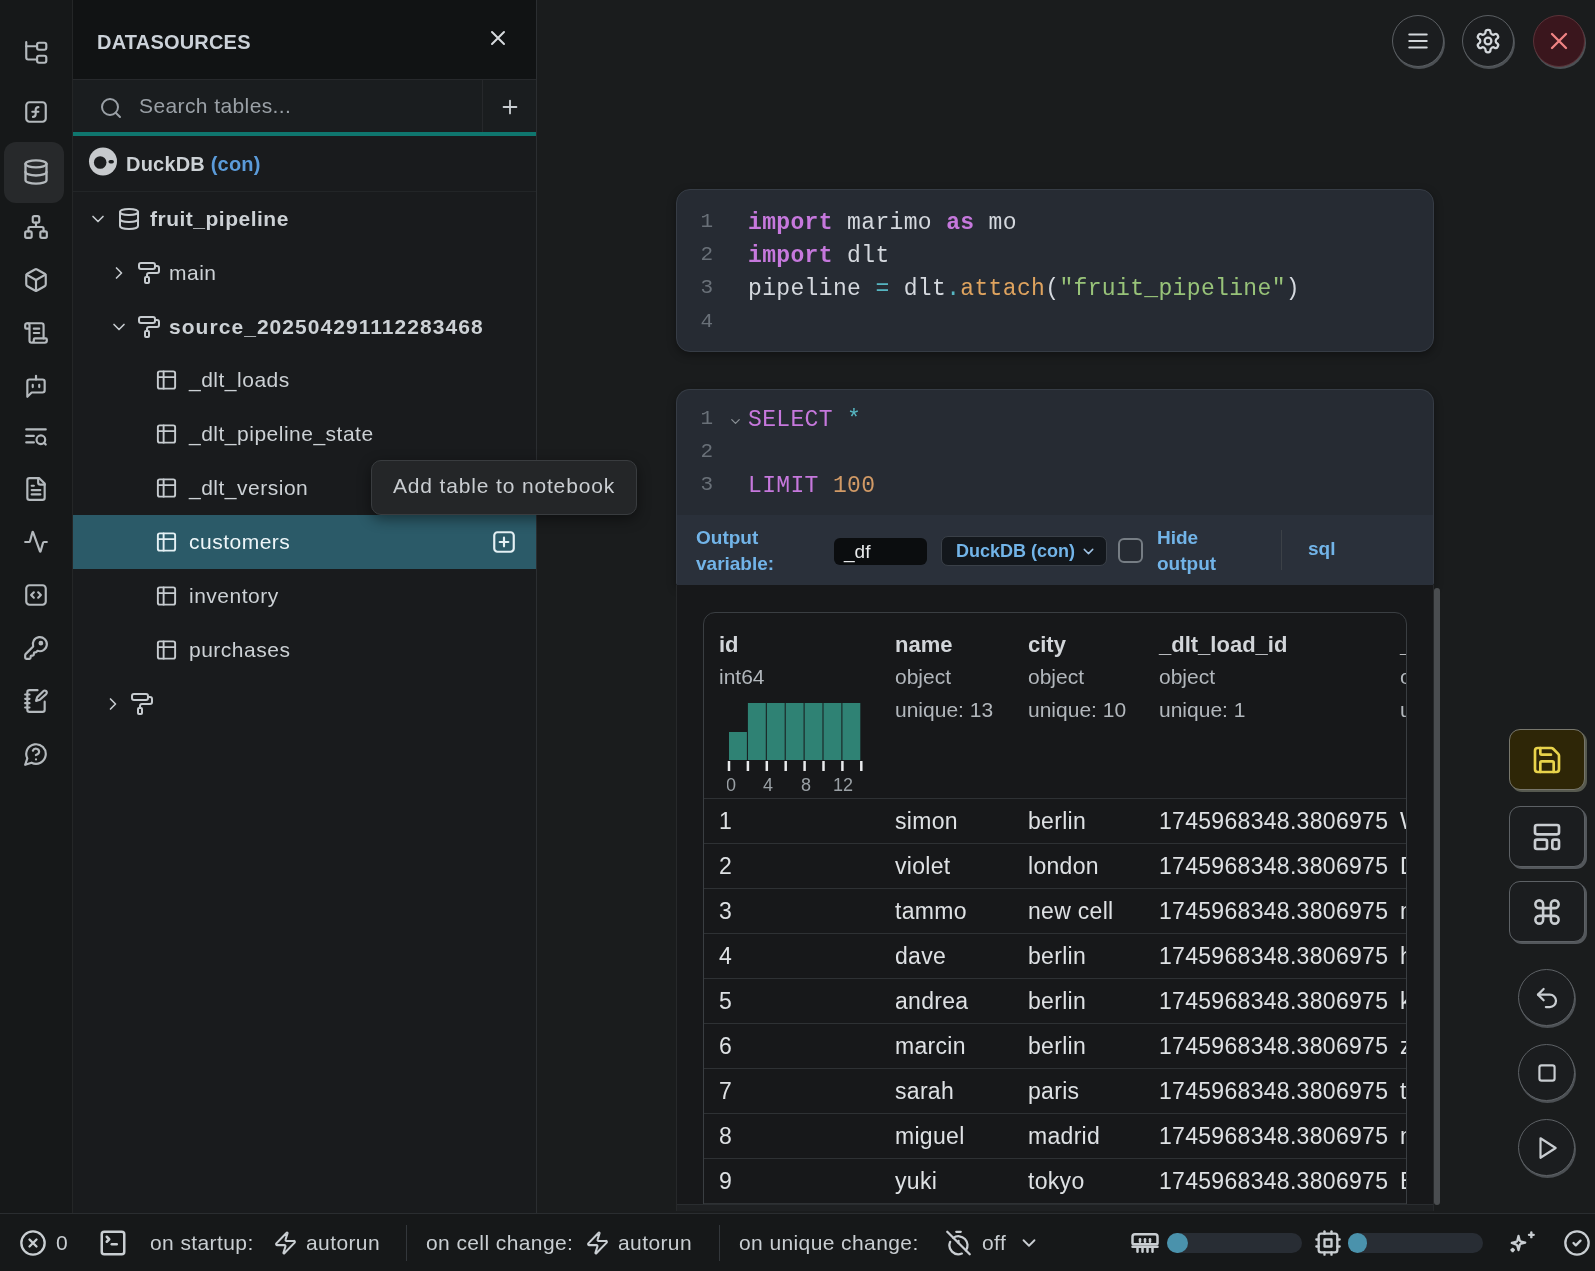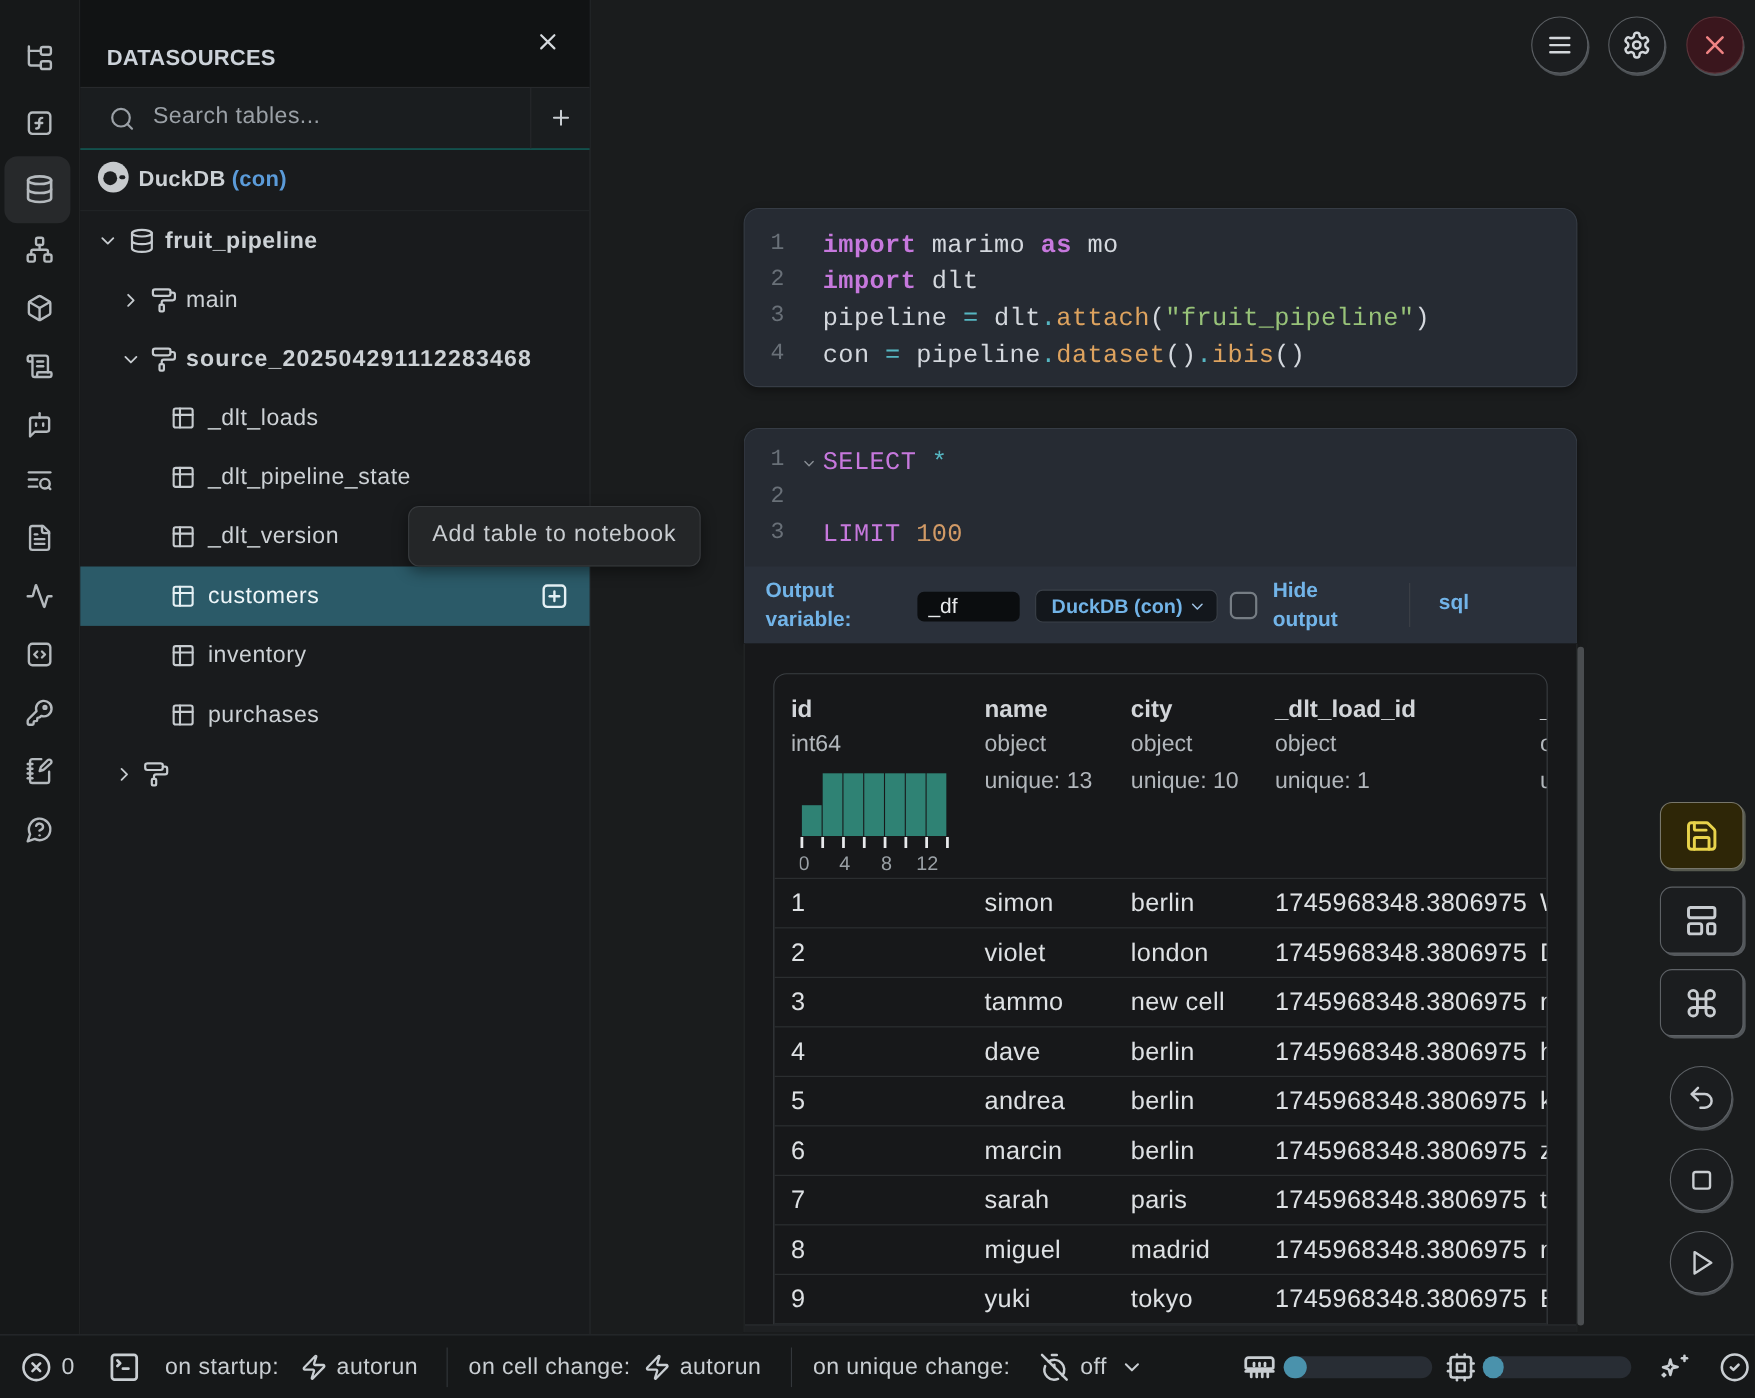--- a/index.html
+++ b/index.html
@@ -10,23 +10,23 @@
   .mono { font-family:"Liberation Mono", monospace; }
 
   
   #rail { left:0; top:0; width:73px; height:1213px; background:#161819; border-right:1px solid #242627; }
   #rail .it { position:absolute; left:50%; transform:translate(-50%,-50%); color:#b4b9bd; }
   #rail .active-tile { position:absolute; left:4px; top:142px; width:60px; height:61px; background:#27292b; border-radius:12px; }
 
   
   #panel { left:73px; top:0; width:464px; height:1213px; background:#191b1d; border-right:1px solid #2b2e31; }
   #phead { position:absolute; left:0; top:0; width:100%; height:80px; background:#111314; border-bottom:1px solid #27292c; }
-  #phead .t { position:absolute; left:24px; top:42px; font-size:20px; font-weight:bold; color:#ccd2d9; letter-spacing:0.2px;text-align:right; }
+  #phead .t { position:absolute; left:24px; top:31px; font-size:20px; font-weight:bold; color:#ccd2d9; letter-spacing:0.2px;text-align:right; }
   #phead .x { position:absolute; right:26px; top:26px; color:#d6dade; }
-  #psearch { position:absolute; left:0; top:80px; width:100%; height:56px; background:#1a1d1f; border-bottom:1px solid #0f766e; }
+  #psearch { position:absolute; left:0; top:80px; width:100%; height:56px; background:#1a1d1f; border-bottom:4px solid #0f766e; }
   #psearch .mag { position:absolute; left:26px; top:16px; color:#9aa0a6; }
   #psearch .ph { position:absolute; left:66px; top:14px; font-size:21px; letter-spacing:0.4px; color:#9aa0a6; }
   #psearch .plusbox { position:absolute; right:0; top:0; width:54px; height:100%; border-left:1px solid #26282b; }
   #psearch .plus { position:absolute; left:16px; top:16px; color:#c9ced2; }
 
   .trow { position:absolute; left:0; width:100%; height:54px; color:#ccd1d5; font-size:21px; letter-spacing:0.5px; }
   .trow .lbl { position:absolute; top:50%; transform:translateY(-50%); white-space:nowrap; }
   .trow .ico { position:absolute; top:50%; transform:translateY(-50%); color:#c6cbcf; }
   .trow.hl { background:#2b5a68; color:#eef6f9; }
   .trow.hl .ico { color:#e4f0f4; }
@@ -360,21 +360,20 @@
   </div>
 <div id="main" class="abs">
   <div class="cell" id="cell1" style="top:189px;height:163px;">
     <span class="lnum" style="top:20px;left:0">1</span>
     <span class="codeline" style="top:20px;left:71px"><span class="kw b">import</span><span class="pl"> marimo </span><span class="kw b">as</span><span class="pl"> mo</span></span>
     <span class="lnum" style="top:53px;left:0">2</span>
     <span class="codeline" style="top:53px;left:71px"><span class="kw b">import</span><span class="pl"> dlt</span></span>
     <span class="lnum" style="top:86px;left:0">3</span>
     <span class="codeline" style="top:86px;left:71px"><span class="pl">pipeline </span><span class="op">=</span><span class="pl"> dlt</span><span class="op">.</span><span class="fn">attach</span><span class="pl">(</span><span class="str">"fruit_pipeline"</span><span class="pl">)</span></span>
     <span class="lnum" style="top:120px;left:0">4</span>
-    <span class="codeline" style="top:120px;left:71px"><span class="pl">con </span><span class="op">=</span><span class="pl"> pipeline</span><span class="op">.</span><span class="fn">dataset</span><span class="pl">()</span><span class="op">.</span><span class="fn">ibis</span><span class="pl">()</span></span>
   </div>
   <div class="cell" id="cell2" style="top:389px;height:196px;border-radius:14px 14px 2px 2px;border-bottom:none;">
     <span class="lnum" style="top:17px;left:0">1</span>
     <span style="position:absolute;top:24px;left:51px;color:#8a9096">
         <svg class="ic" width="15" height="15" viewBox="0 0 24 24" stroke-width="2.5">
           <path d="m6 9 6 6 6-6"></path>
         </svg>
       </span>
     <span class="codeline" style="top:17px;left:71px"><span class="kw">SELECT</span><span class="pl"> </span><span class="op">*</span></span>
     <span class="lnum" style="top:50px;left:0">2</span>

